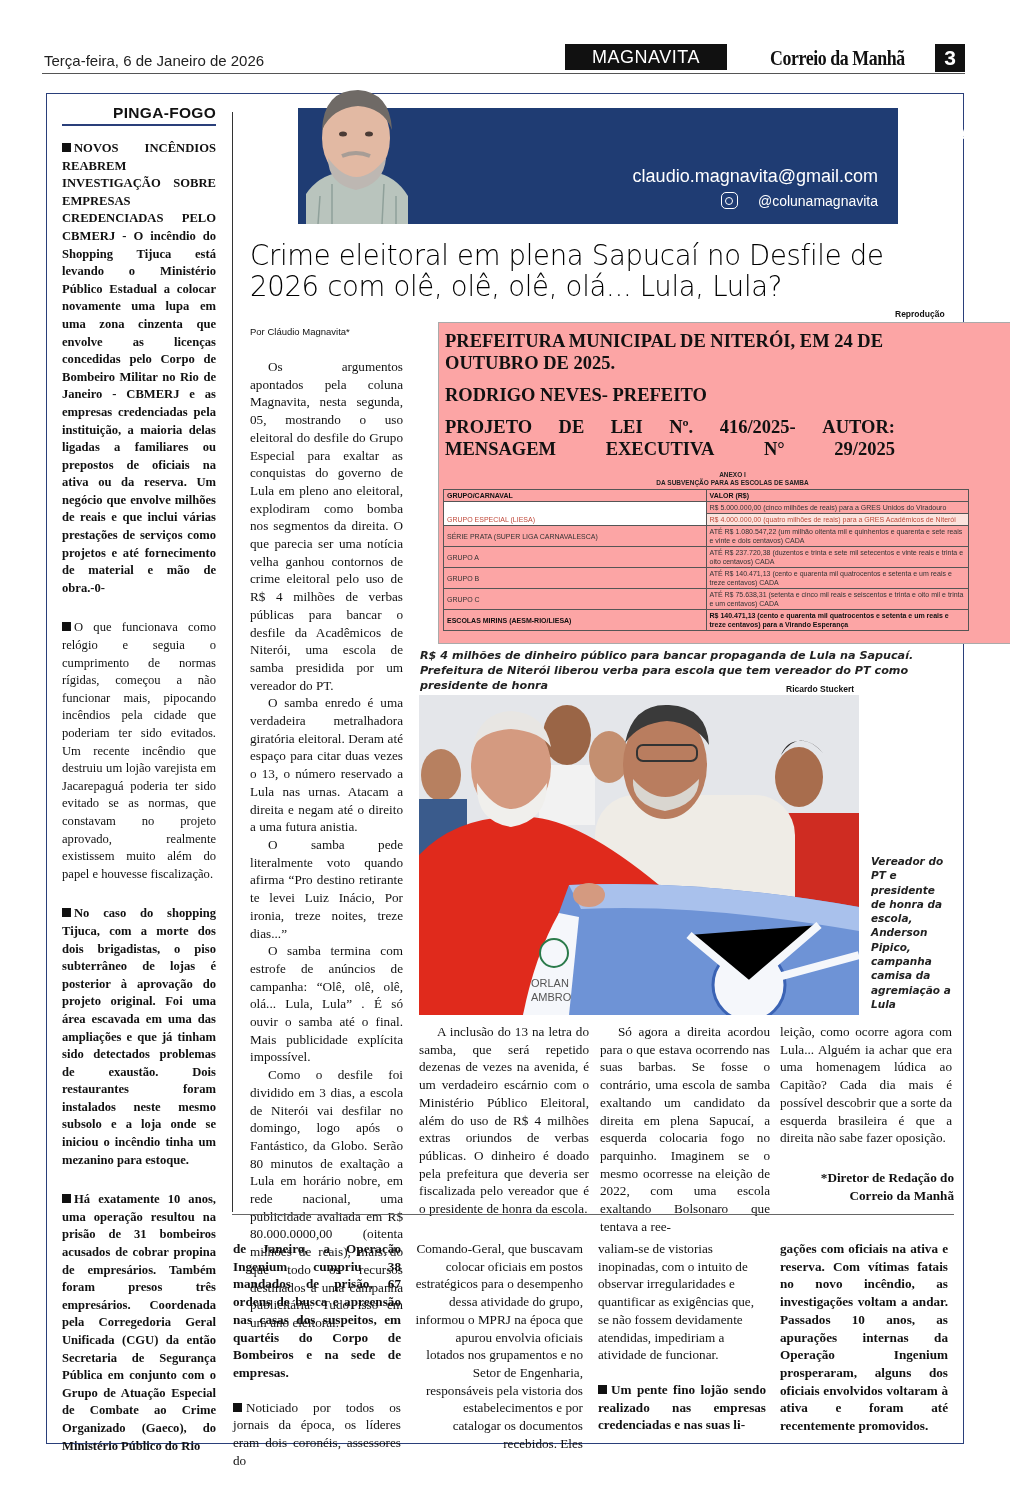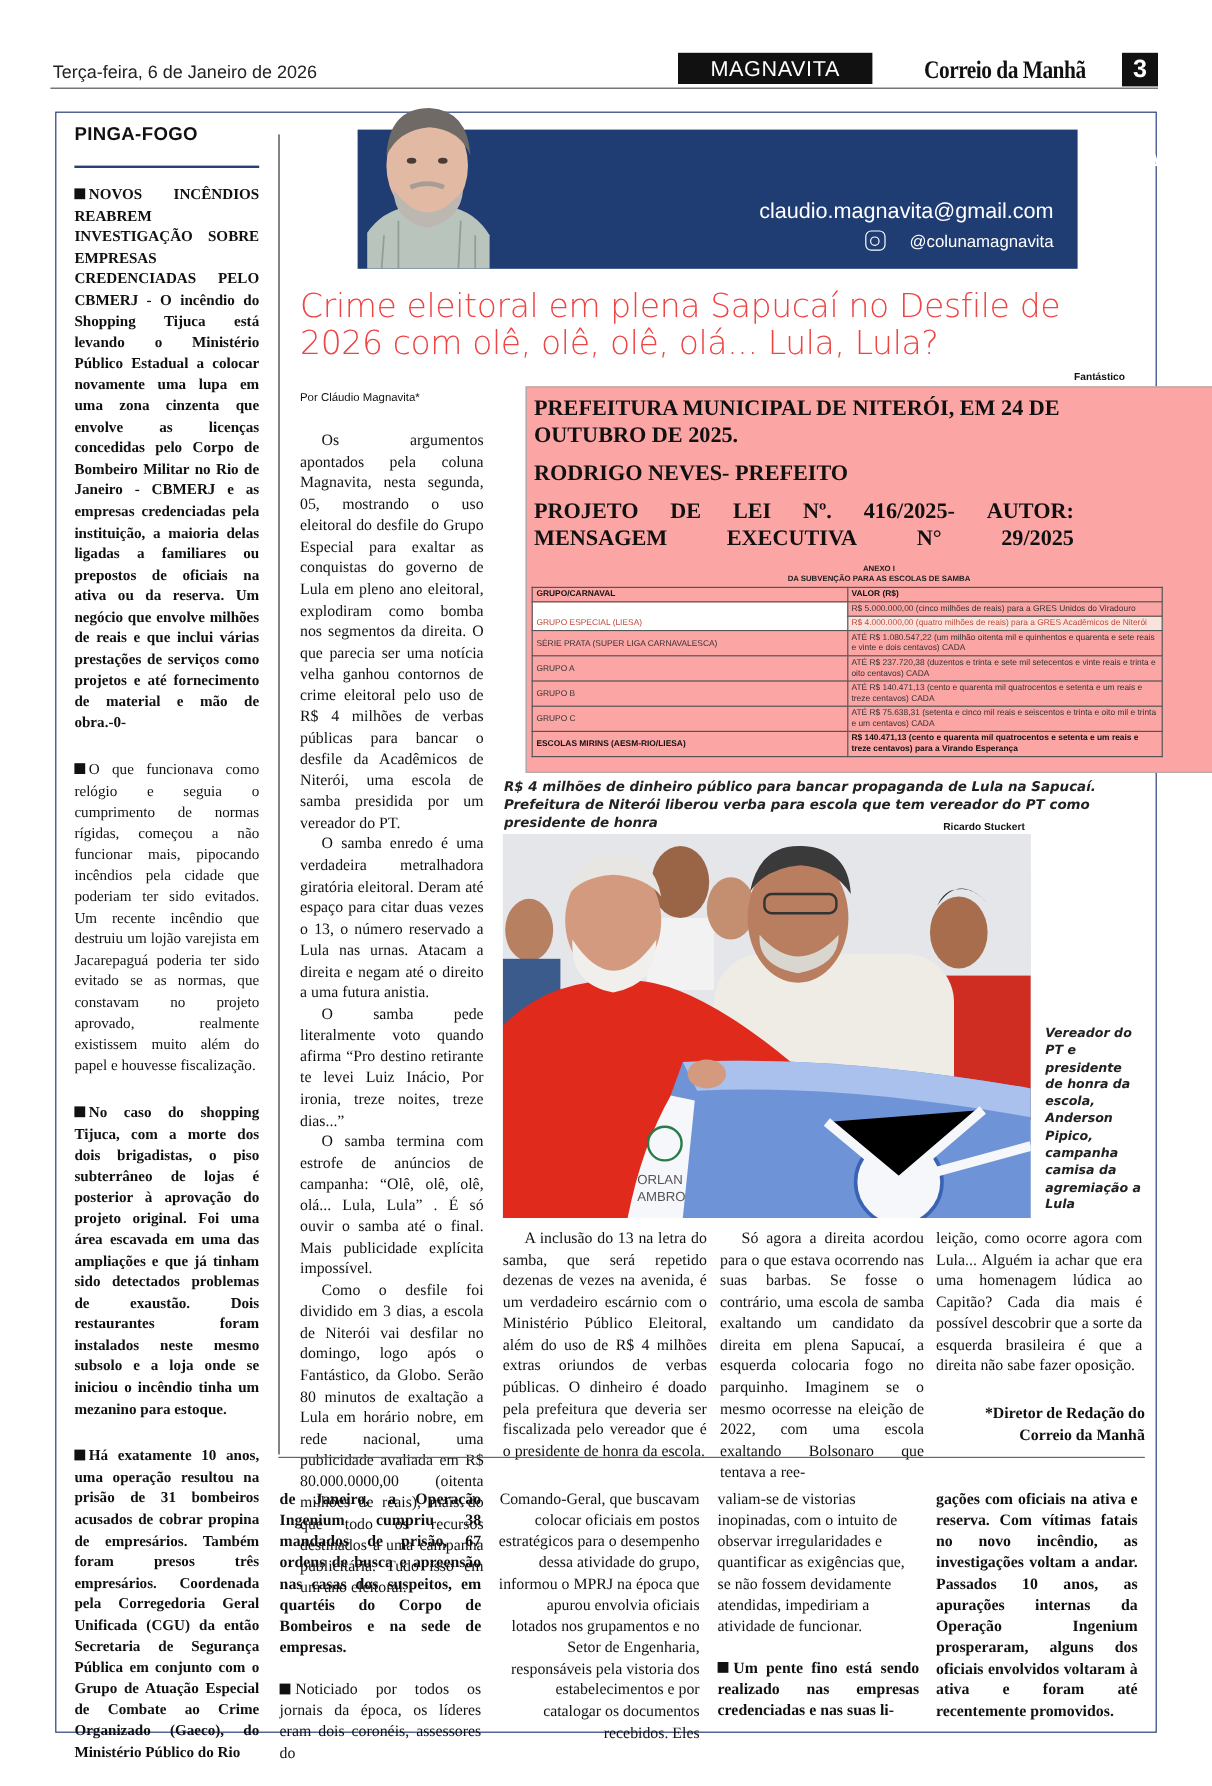--- a/index.html
+++ b/index.html
@@ -10,37 +10,37 @@
   .hdr-date { position: absolute; left: 2px; top: 8px; font-family: "Liberation Sans", sans-serif; font-size: 15px; color: #222; }
   .hdr-section { position: absolute; left: 523px; top: 0; width: 162px; height: 26px; background: #111; color: #fff; font-family: "Liberation Sans", sans-serif; font-size: 18px; text-align: center; line-height: 27px; letter-spacing: 0.5px; }
   .hdr-paper { position: absolute; left: 728px; top: 2px; font-family: "Liberation Serif", serif; font-weight: bold; font-size: 21px; letter-spacing: -0.5px; color: #111; transform: scaleX(0.85); transform-origin: left; white-space: nowrap; }
   .hdr-page { position: absolute; right: 0; top: 0; width: 30px; height: 28px; background: #111; color: #fff; font-family: "Liberation Sans", sans-serif; font-weight: bold; font-size: 21px; text-align: center; line-height: 28px; }
 
   
   .frame { position: absolute; left: 46px; top: 93px; width: 918px; height: 1351px; border: 1.5px solid #2a3f7a; }
 
   
   .side { position: absolute; left: 62px; top: 104px; width: 154px; }
-  .side-title { font-family: "Liberation Sans", sans-serif; font-weight: bold; font-size: 15.5px; letter-spacing: 0.3px; padding-bottom: 16px; border-bottom: 2px solid #2a3f7a; color: #111; }
+  .side-title { font-family: "Liberation Sans", sans-serif; font-weight: bold; font-size: 15.5px; letter-spacing: 0.3px; padding-bottom: 2px; border-bottom: 2px solid #2a3f7a; color: #111; text-align: right; }
   .side p { font-size: 12.6px; line-height: 17.6px; text-align: justify; hyphens: auto; margin-top: 14px; }
   .side p.b { font-weight: bold; }
   .side .sq { display: inline-block; width: 9px; height: 9px; background: #111; margin-right: 3px; vertical-align: 0px; }
 
   .vdiv { position: absolute; left: 232px; top: 112px; width: 1px; height: 1100px; background: #333; }
 
   
   .banner { position: absolute; left: 298px; top: 108px; width: 600px; height: 116px; background: #1f3c73; }
   .banner-photo { position: absolute; left: 298px; top: 84px; width: 116px; height: 140px; }
   .banner-name { position: absolute; left: 480px; top: 0px; width: 400px; text-align: right; color: #fff; font-family: "DejaVu Sans", sans-serif; font-weight: 300; font-size: 44px; letter-spacing: 2px; }
   .banner-email { position: absolute; right: 20px; top: 58px; color: #fff; font-family: "Liberation Sans", sans-serif; font-size: 18px; }
   .banner-ig { position: absolute; right: 20px; top: 84px; color: #fff; font-family: "Liberation Sans", sans-serif; font-size: 14px; display: flex; align-items: center; gap: 20px; }
   .ig-icon { width: 17px; height: 17px; border: 1.5px solid #fff; border-radius: 5px; position: relative; display: inline-block; }
   .ig-icon::after { content: ""; position: absolute; left: 3.5px; top: 3.5px; width: 6px; height: 6px; border: 1.5px solid #fff; border-radius: 50%; }
 
-  .headline { position: absolute; left: 250px; top: 240px; width: 710px; font-family: "DejaVu Sans", sans-serif; font-size: 27.5px; line-height: 31px; color: #ef4444; font-weight: 300; letter-spacing: -0.3px; }
+  .headline { position: absolute; left: 250px; top: 240px; width: 710px; font-family: "DejaVu Sans", sans-serif; font-size: 27.5px; line-height: 31px; color: #000000; font-weight: 300; letter-spacing: -0.3px; }
   .credit { position: absolute; font-family: "Liberation Sans", sans-serif; font-weight: bold; font-size: 8.5px; color: #111; }
 
   .byline { position: absolute; left: 250px; top: 326px; font-family: "Liberation Sans", sans-serif; font-size: 9.5px; color: #111; }
 
   .col { position: absolute; font-size: 13.2px; line-height: 17.7px; text-align: justify; hyphens: auto; }
   .col p { text-indent: 18px; }
 
   
   .doc { position: absolute; left: 438px; top: 322px; width: 589px; height: 322px; border: 1px solid #aaa; background: #fca5a5; }
   .doc-head { position: absolute; left: 6px; top: 7px; width: 450px; font-family: "Liberation Serif", serif; font-weight: bold; font-size: 18.5px; line-height: 22px; color: #111; }
@@ -97,21 +97,21 @@
   <path d="M20 140 L22 112 M34 140 L34 100 M84 140 L86 100 M98 140 L98 112" stroke="#8fa09a" stroke-width="1.5"></path>
   <ellipse cx="58" cy="54" rx="34" ry="44" fill="#e2b9a3"></ellipse>
   <path d="M24 46 Q26 6 60 6 Q92 8 94 46 Q86 24 60 22 Q34 24 24 46 Z" fill="#6f6a66"></path>
   <path d="M30 74 Q58 112 88 74 Q86 100 58 106 Q30 100 30 74 Z" fill="#bdb7b2"></path>
   <path d="M44 72 Q58 66 72 72" stroke="#a79d96" stroke-width="4" fill="none"></path>
   <ellipse cx="45" cy="50" rx="4" ry="2.5" fill="#4a3b35"></ellipse>
   <ellipse cx="71" cy="50" rx="4" ry="2.5" fill="#4a3b35"></ellipse>
 </svg>
 
 <div class="headline">Crime eleitoral em plena Sapucaí no Desfile de 2026 com olê, olê, olê, olá... Lula, Lula?</div>
-<div class="credit" style="left:895px;top:309px">Fantástico</div>
+<div class="credit" style="left:895px;top:309px">Reprodução</div>
 
 <div class="byline">Por Cláudio Magnavita*</div>
 
 <div class="col" style="left:250px;top:358px;width:153px">
   <p>Os argumentos apontados pela coluna Magnavita, nesta segunda, 05, mostrando o uso eleitoral do desfile do Grupo Especial para exaltar as conquistas do governo de Lula em pleno ano eleitoral, explodiram como bomba nos segmentos da direita. O que parecia ser uma notícia velha ganhou contornos de crime eleitoral pelo uso de R$ 4 milhões de verbas públicas para bancar o desfile da Acadêmicos de Niterói, uma escola de samba presidida por um vereador do PT.</p>
   <p>O samba enredo é uma verdadeira metralhadora giratória eleitoral. Deram até espaço para citar duas vezes o 13, o número reservado a Lula nas urnas. Atacam a direita e negam até o direito a uma futura anistia.</p>
   <p>O samba pede literalmente voto quando afirma “Pro destino retirante te levei Luiz Inácio, Por ironia, treze noites, treze dias...”</p>
   <p>O samba termina com estrofe de anúncios de campanha: “Olê, olê, olê, olá... Lula, Lula” . É só ouvir o samba até o final. Mais publicidade explícita impossível.</p>
   <p>Como o desfile foi dividido em 3 dias, a escola de Niterói vai desfilar no domingo, logo após o Fantástico, da Globo. Serão 80 minutos de exaltação a Lula em horário nobre, em rede nacional, uma publicidade avaliada em R$ 80.000.0000,00 (oitenta milhões de reais), mais do que todo os recursos destinados a uma campanha publicitária. Tudo isso em um ano eleitoral.</p>
 </div>
@@ -235,17 +235,17 @@
 
 <div class="col" style="left:233px;top:1240px;width:168px">
   <div style="font-weight:bold">de Janeiro, a Operação Ingenium cumpriu 38 mandados de prisão, 67 ordens de busca e apreensão nas casas dos suspeitos, em quartéis do Corpo de Bombeiros e na sede de empresas.</div>
   <div style="margin-top:17px"><span class="sq" style="display:inline-block;width:9px;height:9px;background:#111;margin-right:4px"></span><span>Noticiado por todos os jornais da época, os líderes eram dois coronéis, assessores do</span></div>
 </div>
 <div class="col" style="left:415px;top:1240px;width:168px;text-align:right">
   <div>Comando-Geral, que buscavam colocar oficiais em postos estratégicos para o desempenho dessa atividade do grupo, informou o MPRJ na época que apurou envolvia oficiais lotados nos grupamentos e no Setor de Engenharia, responsáveis pela vistoria dos estabelecimentos e por catalogar os documentos recebidos. Eles</div>
 </div>
 <div class="col" style="left:598px;top:1240px;width:168px;text-align:left">
   <div>valiam-se de vistorias inopinadas, com o intuito de observar irregularidades e quantificar as exigências que, se não fossem devidamente atendidas, impediriam a atividade de funcionar.</div>
-  <div style="margin-top:17px;font-weight:bold;text-align:justify"><span style="display:inline-block;width:9px;height:9px;background:#111;margin-right:4px"></span><span>Um pente fino está sendo realizado nas empresas credenciadas e nas suas li-</span></div>
+  <div style="margin-top:17px;font-weight:bold;text-align:justify"><span style="display:inline-block;width:9px;height:9px;background:#111;margin-right:4px"></span><span>Um pente fino lojão sendo realizado nas empresas credenciadas e nas suas li-</span></div>
 </div>
 <div class="col" style="left:780px;top:1240px;width:168px;font-weight:bold">
   <div>gações com oficiais na ativa e reserva. Com vítimas fatais no novo incêndio, as investigações voltam a andar. Passados 10 anos, as apurações internas da Operação Ingenium prosperaram, alguns dos oficiais envolvidos voltaram à ativa e foram até recentemente promovidos.</div>
 </div>
 
 </body></html>

